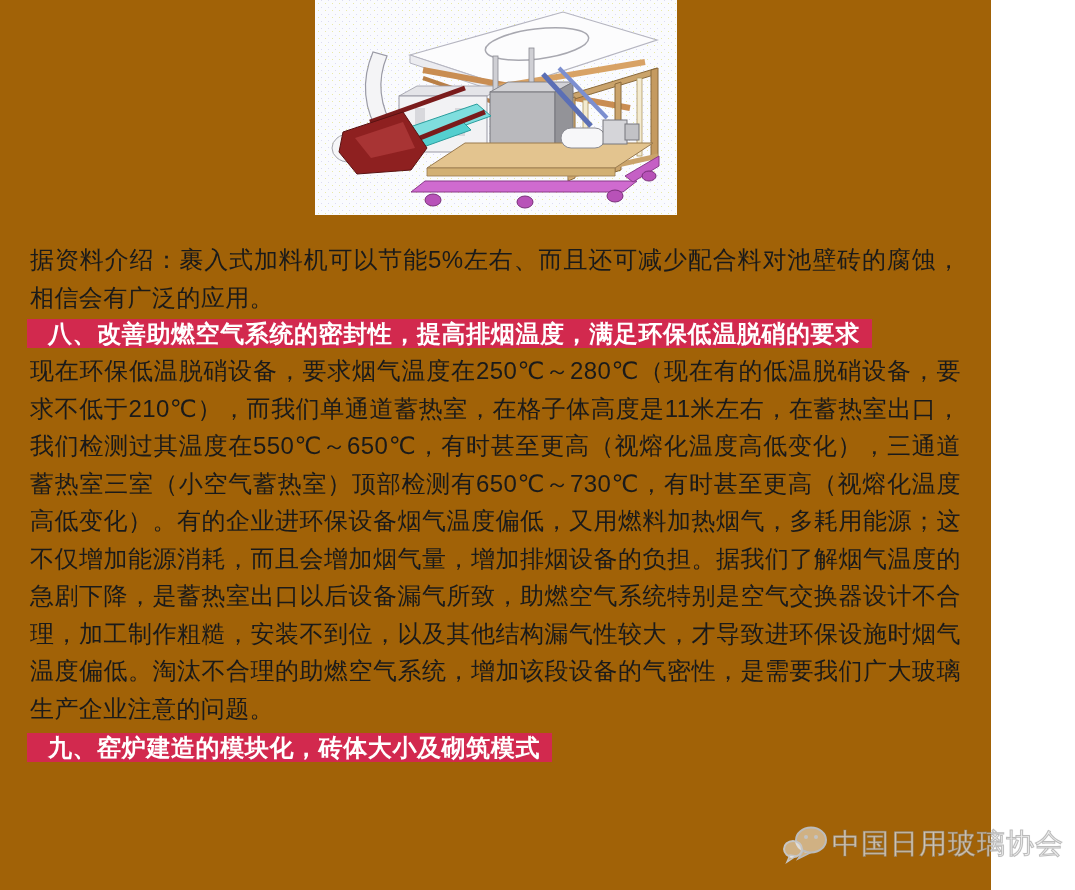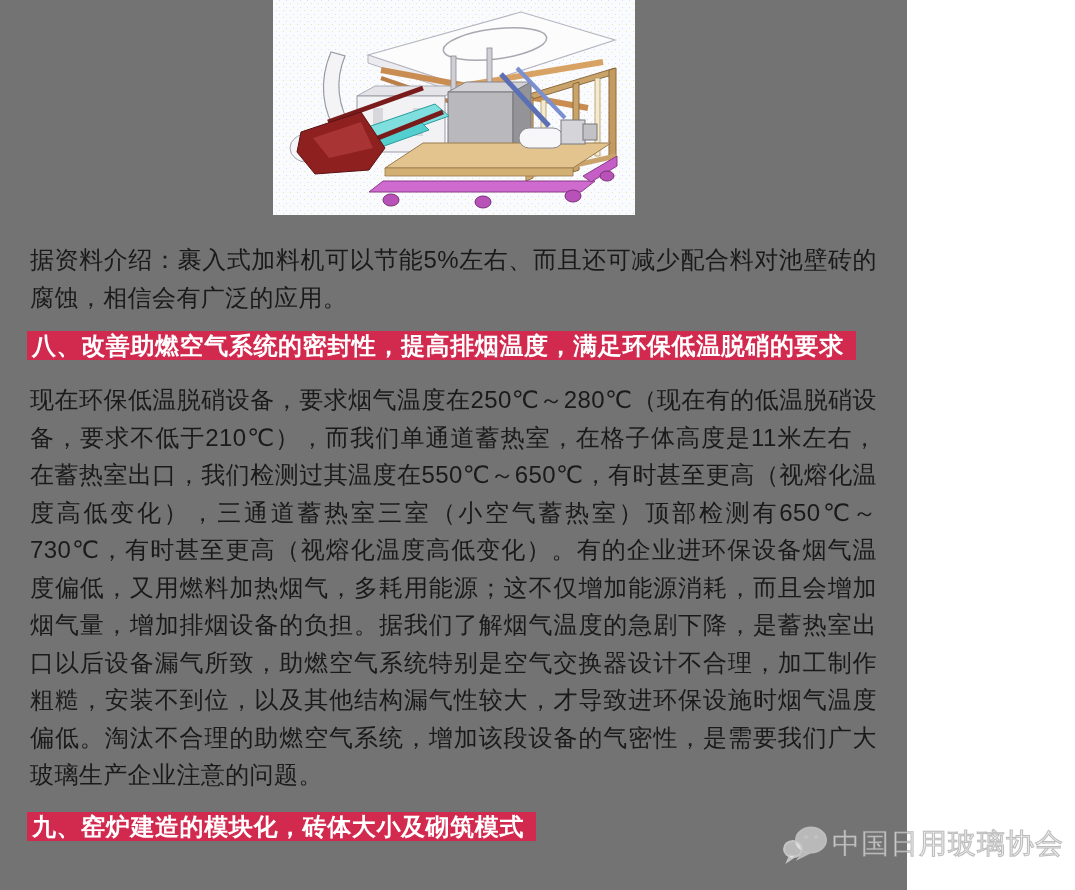--- a/index.html
+++ b/index.html
@@ -2,21 +2,21 @@
 <html><head>
 <meta charset="utf-8">
 <style>
   * { margin: 0; padding: 0; box-sizing: border-box; }
   html, body {
     width: 1075px; height: 890px;
     background: #ffffff;
     overflow: hidden;
     font-family: "Liberation Sans", "DejaVu Sans", sans-serif;
   }
-  .page { position: relative; width: 907px; height: 890px; background:#737373; }
+  .page { position: relative; width: 991px; height: 890px; background:#a16207; }
 
   
   .figure-wrap {
     width: 362px; height: 215px;
     margin: 0 auto;
     background-color: #fafbfe;
     background-image:
       radial-gradient(#e9e9a8 0.9px, transparent 1px),
       radial-gradient(#dcdcf2 0.9px, transparent 1px);
     background-size: 7px 7px, 7px 7px;
@@ -28,36 +28,35 @@
   
   .body-col { padding: 0 30px; }
   .para {
     font-size: 24px;
     line-height: 37.5px;
     letter-spacing: 0.4px;
     color: #1a1a1a;
     text-align: justify;
   }
   .para-intro { margin-top: 26px; }
-  .para-8     { margin-top: 21px; }
+  .para-8     { margin-top: 4px; }
   .para-9     { margin-top: 3px; }
 
   .red-heading {
     display: inline-block;
     background: #d2294e;
     color: #ffffff;
     font-weight: bold;
     font-size: 24px;
     line-height: 29px;
     height: 29px;
     letter-spacing: 0.6px;
-    padding: 0 12px 0 5px;
+    padding: 0 12px 0 21px;
     margin-left: -3px;
     white-space: nowrap;
-    margin-top: 12px;
   }
   .heading-row-1 { margin-top: 3px; }
   .heading-row-2 { margin-top: 6px; }
 
   
   .watermark {
     position: absolute;
     left: 782px; top: 824px;
     display: flex; align-items: center;
     pointer-events: none;

